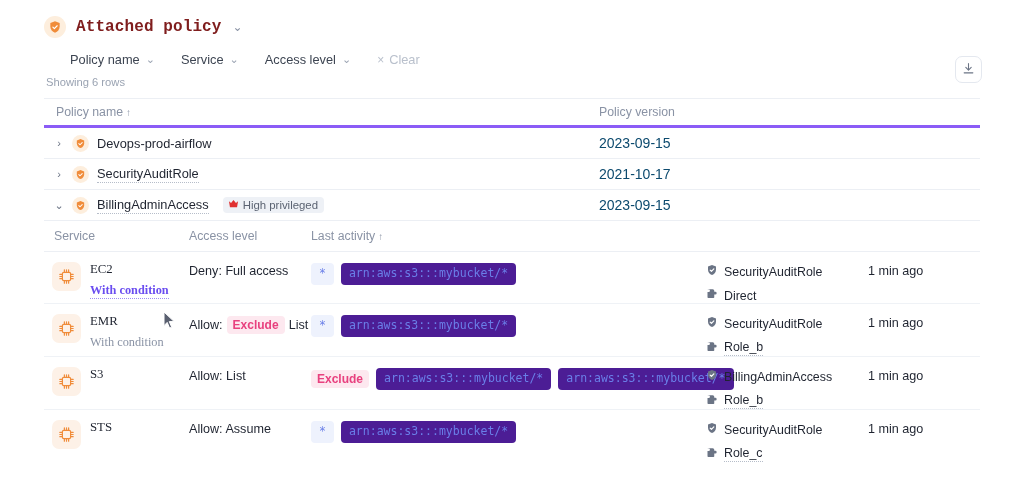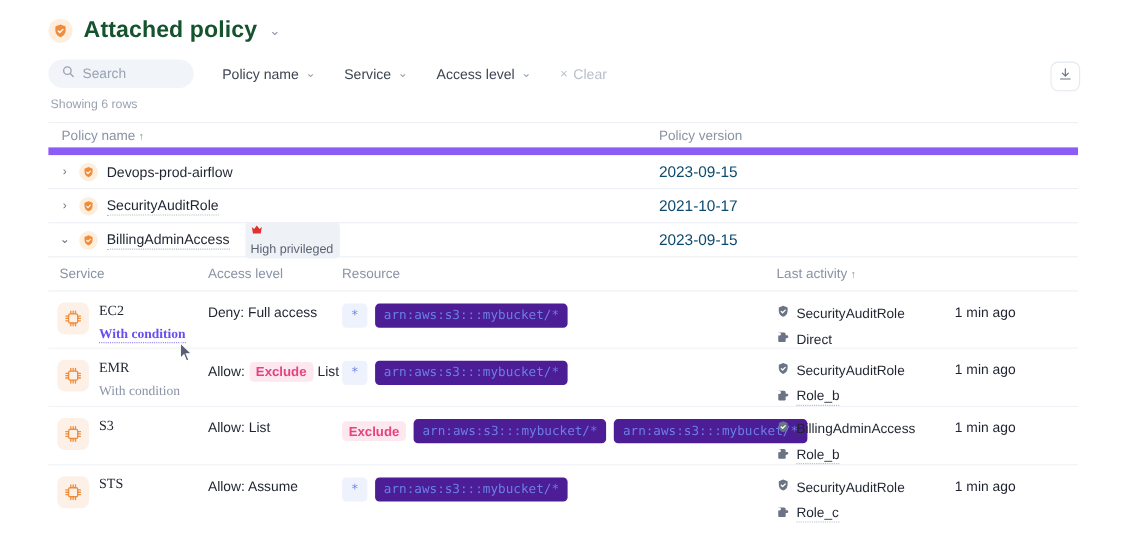--- a/index.html
+++ b/index.html
@@ -13,21 +13,21 @@
   .page { position: relative; width: 1024px; height: 498px; overflow: hidden; background:#fff; }
 
   
   .hdr { display: flex; align-items: center; gap: 10px; padding: 16px 0 0 44px; }
   .shield-badge {
     width: 22px; height: 22px; border-radius: 50%;
     background: #fdeedd; display: flex; align-items: center; justify-content: center;
     flex: 0 0 auto;
   }
   .shield-badge svg { display:block; }
-  .hdr-title { font-size: 21px; color: #14532d; font-weight: 600; letter-spacing: .1px; }
+  .hdr-title { font-size: 16px; color: #7f1d1d; font-weight: 600; letter-spacing: .1px; font-family: Liberation Mono, monospace; }
   .caret { color: #8a93a5; font-size: 12px; line-height: 1; margin-left: 1px; }
 
   
   .toolbar { display: flex; align-items: center; padding: 14px 0 0 44px; gap: 0; }
   .search-box {
     width: 132px; height: 26px; border-radius: 13px; background: #f1f4f9;
     display: flex; align-items: center; gap: 7px; padding: 0 12px;
   }
   .search-box .ph { font-size: 12.5px; color: #9aa3b2; }
   .filter { font-size: 12.8px; color: #3d4552; margin-left: 26px; display: flex; align-items: center; gap: 5px; cursor: pointer; }
@@ -40,41 +40,41 @@
     position: absolute; right: 42px; top: 56px;
     width: 27px; height: 27px; border-radius: 7px;
     border: 1px solid #e4e8ef; background: #fff;
     display: flex; align-items: center; justify-content: center; cursor: pointer;
   }
 
   
   .tbl { margin: 10px 44px 0 44px; }
   .outer-head {
     display: flex; align-items: center; height: 30px;
-    border-top: 1px solid #eceff4; border-bottom: 7px solid #8b5cf6;
+    border-top: 1px solid #eceff4; border-bottom: 3px solid #8b5cf6;
     font-size: 12.3px; color: #8a93a5;
   }
   .c-polname { width: 555px; padding-left: 12px; }
   .c-polver  { flex: 1; }
   .sortarrow { font-size: 10px; margin-left: 3px; color:#8a93a5; }
 
   .outer-row {
     display: flex; align-items: center; height: 31px;
     border-bottom: 1px solid #eceff4; font-size: 12.8px; color: #1f2430;
   }
   .outer-row .c-polname { display: flex; align-items: center; gap: 8px; padding-left: 10px; }
   .chev { width: 10px; color: #6b7485; font-size: 11px; line-height: 1; display:inline-block; text-align:center;}
   .pol-name { font-size: 12.8px; color:#1f2430; }
   .dotted { border-bottom: 1px dotted #b6bdc9; padding-bottom: 1px; cursor: pointer; }
   .ver { font-size: 14px; color:#0c4a6e; }
 
   .hp-badge {
-    display: inline-flex; gap: 4px;
+    display: inline-flex; align-items: center; gap: 4px;
     background: #eef1f6; border-radius: 4px; padding: 2px 6px 2px 5px;
-    font-size: 11.4px; color: #5b6372; margin-left: 6px; flex-direction: column;
+    font-size: 11.4px; color: #5b6372; margin-left: 6px;
   }
 
   
   .inner-head {
     display: flex; align-items: center; height: 31px;
     border-bottom: 1px solid #eceff4;
     font-size: 12.3px; color: #8a93a5;
   }
   .i-service { width: 145px; padding-left: 10px; }
   .i-access  { width: 122px; }
@@ -131,29 +131,20 @@
       <svg width="14" height="14" viewBox="0 0 24 24">
           <path d="M12 2l8 3.2v6.1c0 5-3.4 9.3-8 10.7-4.6-1.4-8-5.7-8-10.7V5.2L12 2z" fill="#f08c3a"></path>
           <path d="M8.4 12.2l2.5 2.5 4.8-4.8" stroke="#fff" stroke-width="2" fill="none" stroke-linecap="round" stroke-linejoin="round"></path>
         </svg>
     </span>
     <span class="hdr-title">Attached policy</span>
     <span class="caret">⌄</span>
   </div>
 
   <div class="toolbar">
-    <div class="search-box">
-      <span>
-        <svg width="12" height="12" viewBox="0 0 24 24" fill="none" stroke="#9aa3b2" stroke-width="2.4">
-            <circle cx="10.5" cy="10.5" r="6.8"></circle>
-            <line x1="15.6" y1="15.6" x2="21" y2="21" stroke-linecap="round"></line>
-          </svg>
-      </span>
-      <span class="ph">Search</span>
-    </div>
 
     <div class="filter">
       <span>Policy name</span>
       <span class="caret">⌄</span>
     </div>
     <div class="filter">
       <span>Service</span>
       <span class="caret">⌄</span>
     </div>
     <div class="filter">
@@ -235,21 +226,20 @@
           </span>
           <span>High privileged</span>
         </span>
       </div>
       <div class="c-polver ver">2023-09-15</div>
     </div>
 
     <div class="inner-head">
       <div class="i-service"><span>Service</span></div>
       <div class="i-access"><span>Access level</span></div>
-      <div class="i-res"><span>Resource</span></div>
       <div class="i-last"><span>Last activity</span><span class="sortarrow">↑</span></div>
     </div>
 
     <div id="inner-rows">
         <div class="inner-row">
           <div class="svc-cell">
        <span class="chip-icon">
               <svg width="17" height="17" viewBox="0 0 24 24" fill="none" stroke="#f08c3a" stroke-width="1.7">
                 <rect x="6.2" y="6.2" width="11.6" height="11.6" rx="2"></rect>
                 <path d="M9 2.6v3.2M12 2.6v3.2M15 2.6v3.2M9 18.2v3.2M12 18.2v3.2M15 18.2v3.2M2.6 9h3.2M2.6 12h3.2M2.6 15h3.2M18.2 9h3.2M18.2 12h3.2M18.2 15h3.2" stroke-linecap="round"></path>

